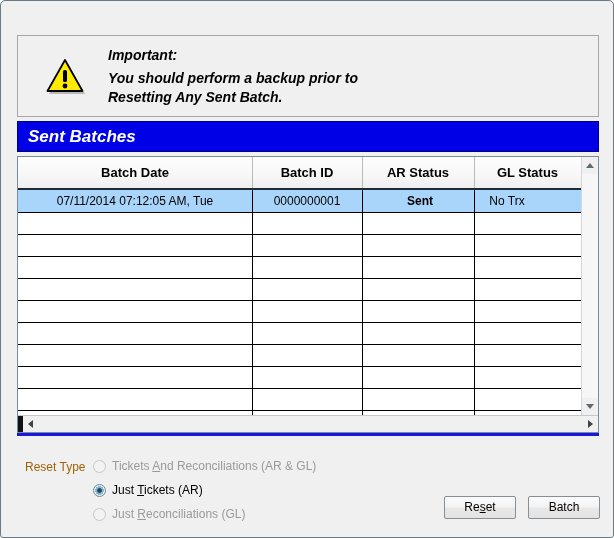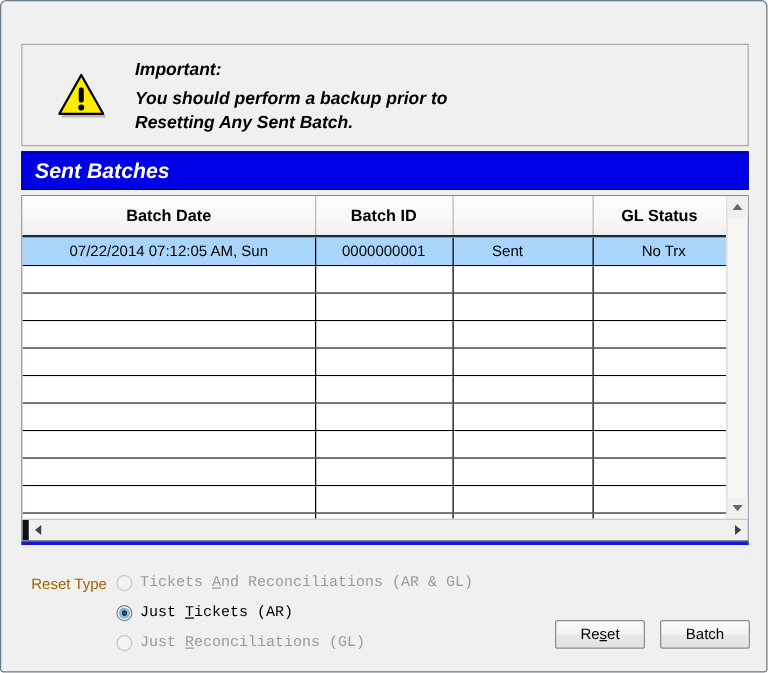--- a/index.html
+++ b/index.html
@@ -297,21 +297,20 @@
   .radio-row.checked .radio-mark {
     background: radial-gradient(circle at 50% 50%, #1b4a66 0 28%, #8fb6cc 30% 55%, #e9f1f6 57% 100%);
     border: 1px solid #6e8a9b;
   }
   .radio-label {
     position: absolute;
     left: 19px; top: 1px;
     font-size: 12px;
     color: #000000;
     white-space: nowrap;
-    font-family: Liberation Mono, monospace;
   }
   .radio-row.disabled .radio-label { color: #9a9a9a; }
   .acc { text-decoration: underline; }
 
   
   .dlg-button {
     position: absolute;
     top: 495px;
     width: 72px;
     height: 23px;
@@ -348,32 +347,33 @@
     <div id="warning-title">Important:</div>
     <div id="warning-body">You should perform a backup prior to
 Resetting Any Sent Batch.</div>
   </div>
 
   <div id="grid">
     <div id="grid-head">
         <div class="head-cell" style="left: 234px; width: 110px;">Batch ID</div>
         <div class="head-cell" style="left: 0px; width: 234px;">Batch Date</div>
         <div class="head-sep" style="left: 234px;"></div>
+        <div class="head-cell" style="left: 344px; width: 112px;">AR Status</div>
         <div class="head-sep" style="left: 344px;"></div>
         <div class="head-cell" style="left: 456px; width: 107px;">GL  Status</div>
         <div class="head-sep" style="left: 456px;"></div>
       </div>
     <div id="grid-body">
         <div class="grid-row selected" style="top: 0px; height: 23px;">
-          <div class="cell" style="left: 0px; width: 234px; line-height: 22px;">07/22/2014 07:12:05 AM, Sun</div>
+          <div class="cell" style="left: 0px; width: 234px; line-height: 22px;">07/11/2014 07:12:05 AM, Tue</div>
           <div class="cell" style="left: 234px; width: 110px; line-height: 22px;">0000000001</div>
           <div class="cell-sep" style="left: 234px;"></div>
-          <div class="cell" style="left: 332px; width: 112px; line-height: 22px;">Sent</div>
-          <div class="cell-sep" style="left: 344px;"></div>
-          <div class="cell" style="left: 456px; width: 114px; line-height: 22px;">No Trx</div>
+          <div class="cell" style="left: 346px; width: 112px; line-height: 22px; font-weight: bold;">Sent</div>
+          <div class="cell-sep" style="left: 344px;"></div>
+          <div class="cell" style="left: 432px; width: 114px; line-height: 22px;">No Trx</div>
           <div class="cell-sep" style="left: 456px;"></div>
         </div>
         <div class="grid-row empty" style="top: 23px; height: 22px;">
           <div class="cell" style="left: 0px; width: 234px; line-height: 21px;"></div>
           <div class="cell" style="left: 234px; width: 110px; line-height: 21px;"></div>
           <div class="cell-sep" style="left: 234px;"></div>
           <div class="cell" style="left: 344px; width: 112px; line-height: 21px;"></div>
           <div class="cell-sep" style="left: 344px;"></div>
           <div class="cell" style="left: 456px; width: 107px; line-height: 21px;"></div>
           <div class="cell-sep" style="left: 456px;"></div>

